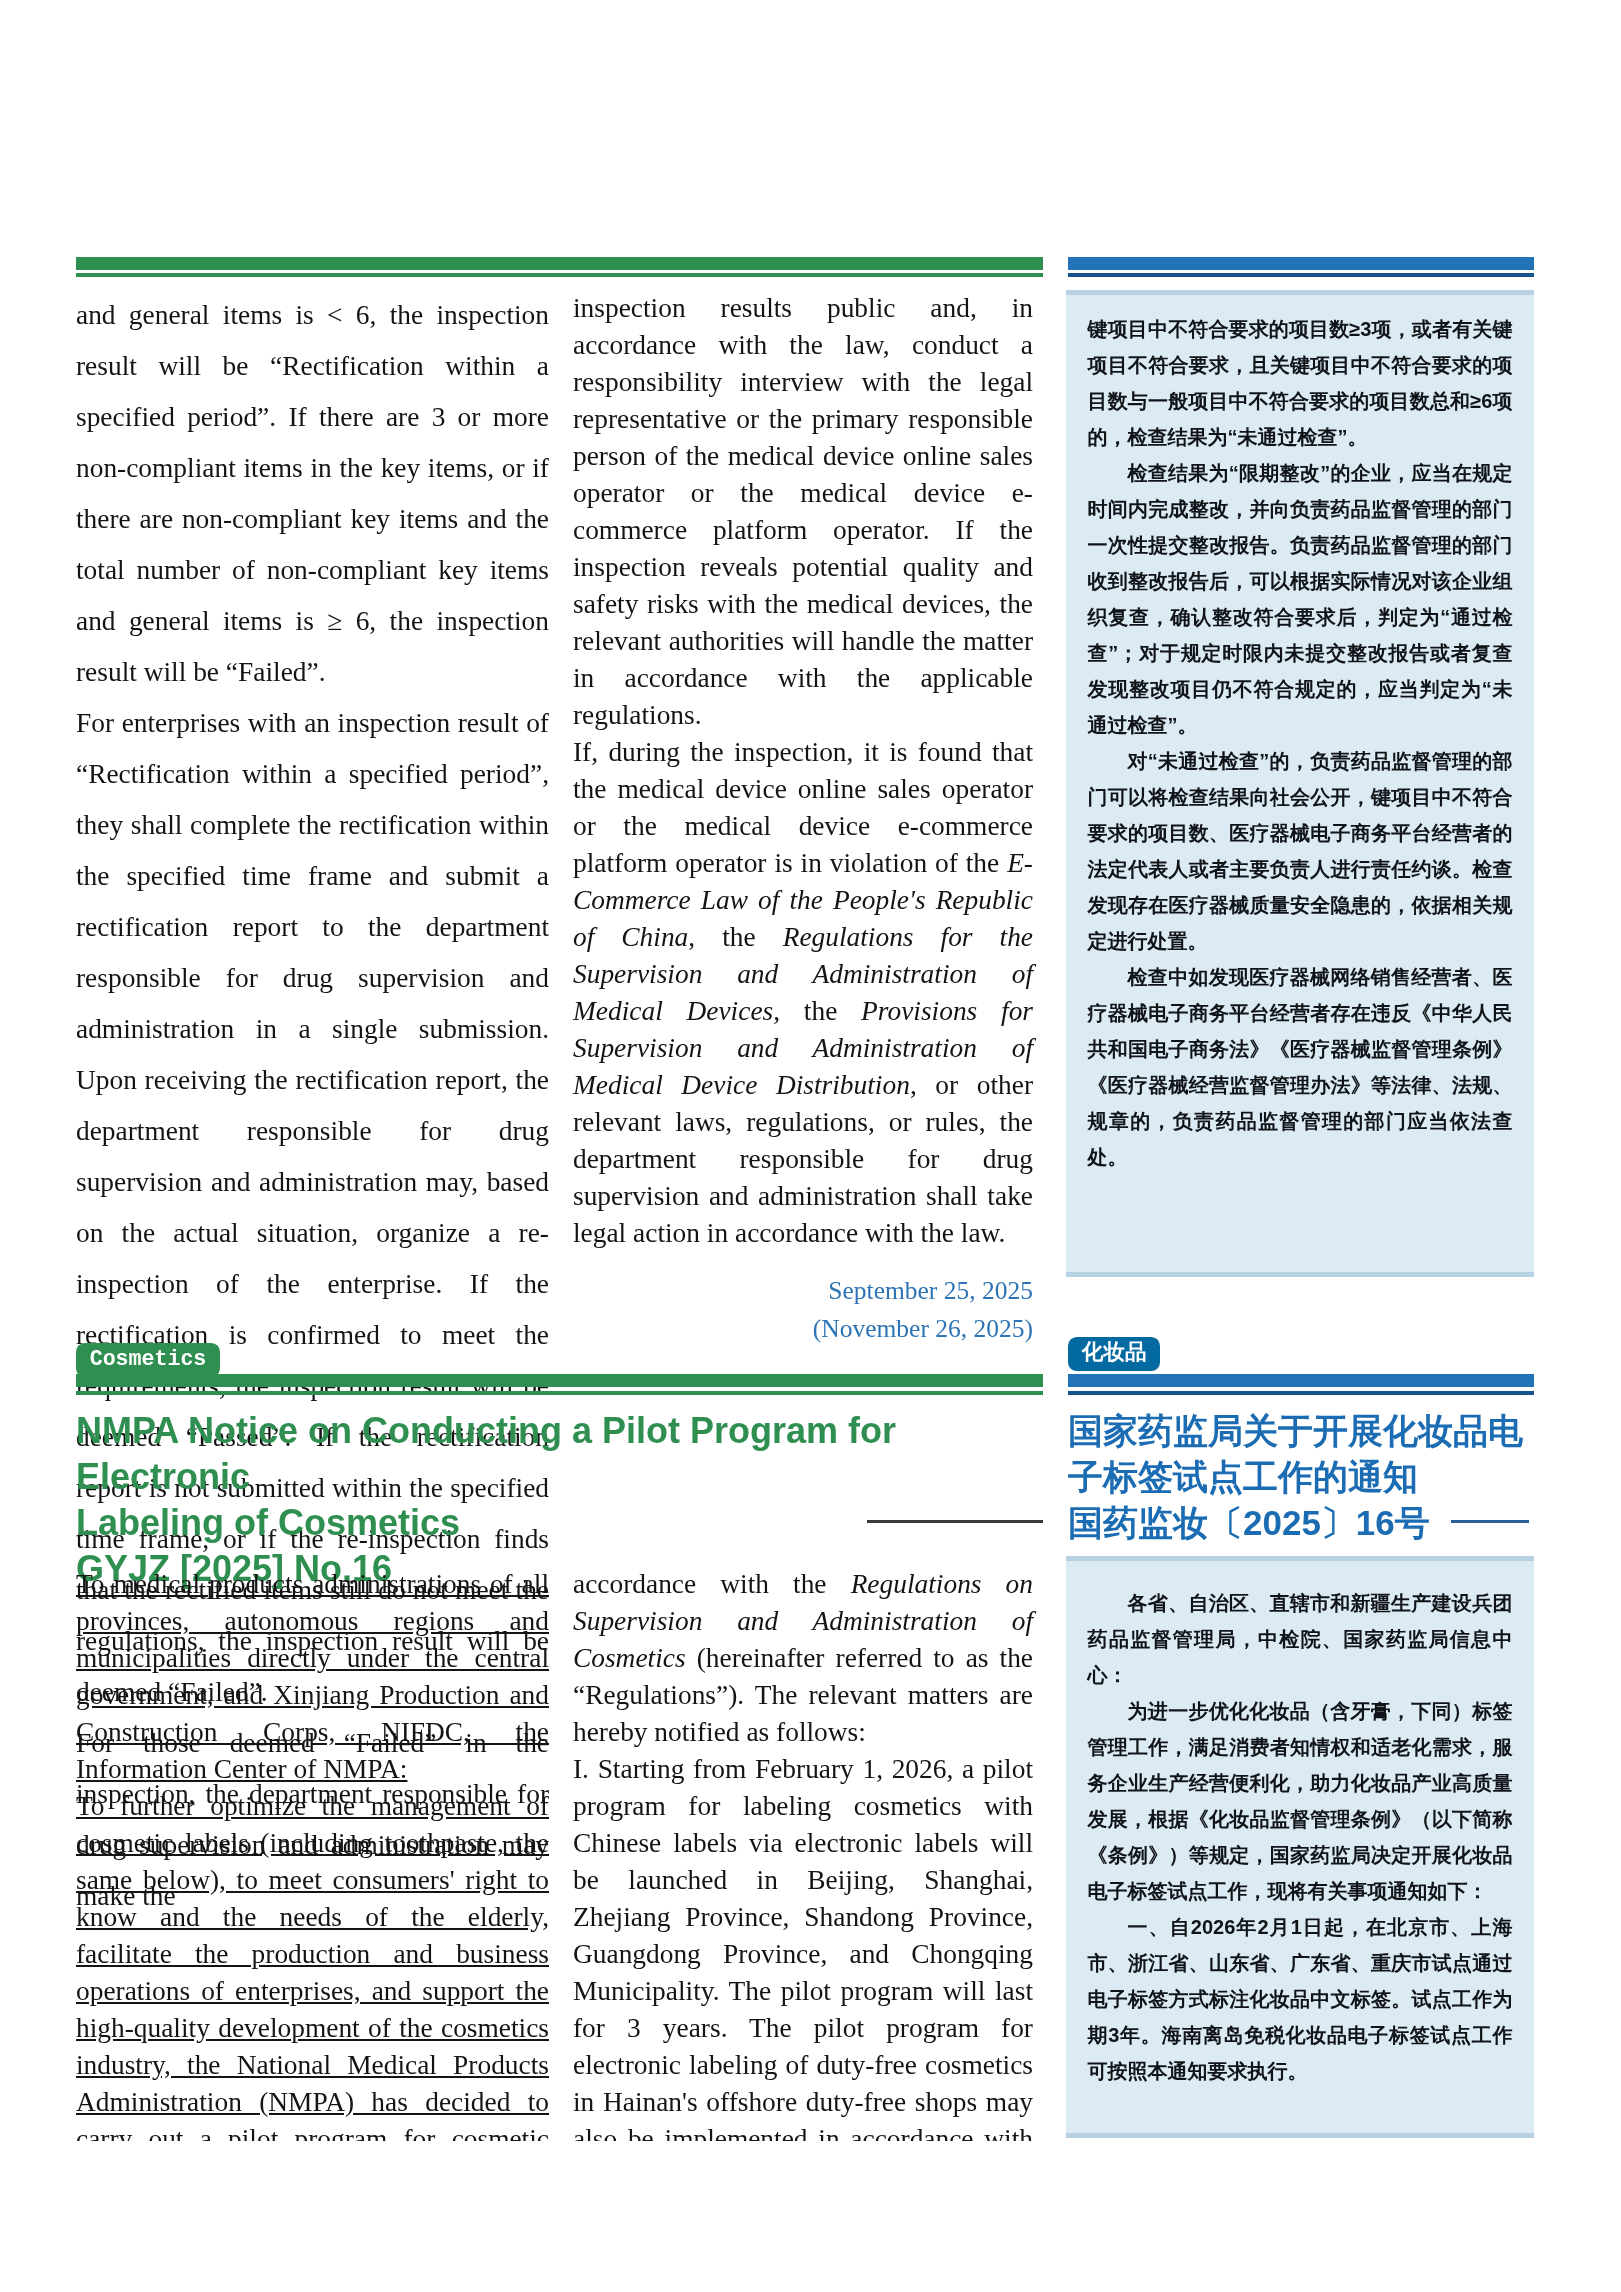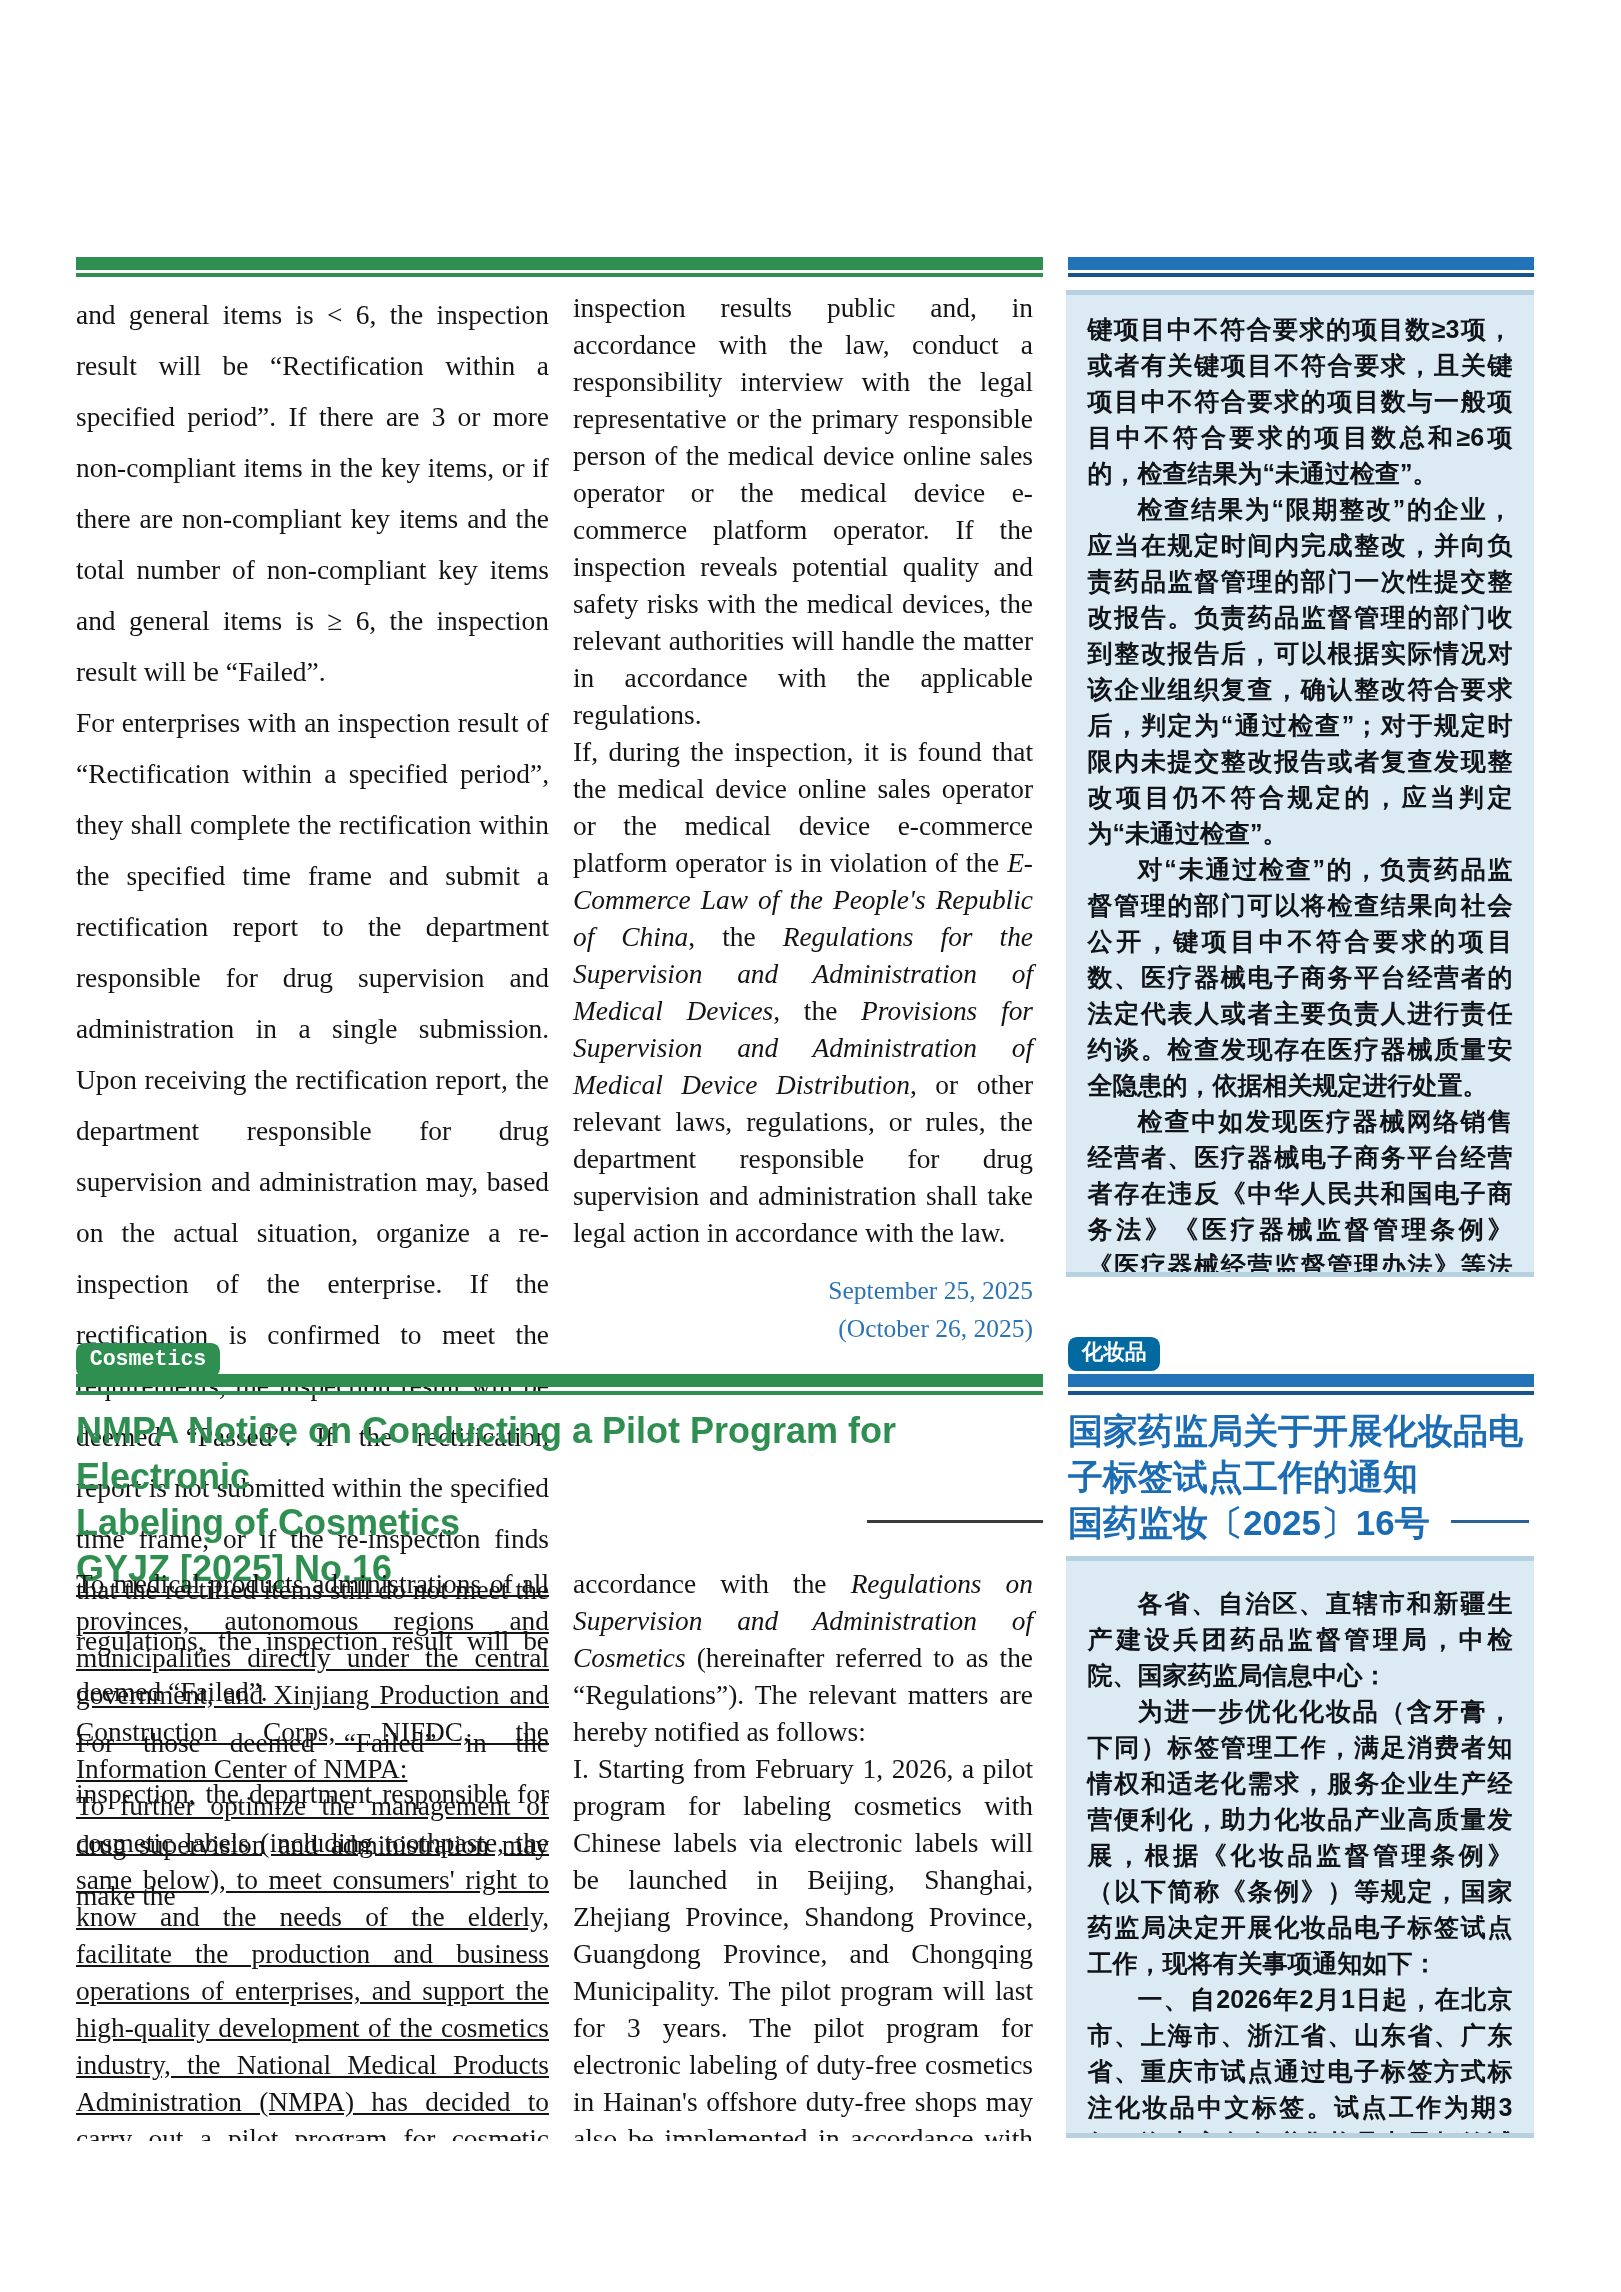--- a/index.html
+++ b/index.html
@@ -25,21 +25,21 @@
   .ecol i{font-style:italic;}
 
   .attribution{margin-top:19.6px;text-align:right;color:#2d74b5;font-size:25.5px;line-height:38px;}
   .attribution div{white-space:nowrap;}
 
   
   .panel{position:absolute;left:1066px;width:468px;background:#dceaf3;
          border-top:5.9px solid #b6d2e2;border-bottom:5.9px solid #b6d2e2;
          box-sizing:border-box;padding:15.7px 21.6px 0 21.6px;overflow:hidden;
          font-family:"Liberation Sans", sans-serif;font-weight:bold;
-         font-size:25px;line-height:36px;color:#101418;text-align:justify;}
+         font-size:20px;line-height:36px;color:#101418;text-align:justify;}
   .panel p{margin:0;padding:0;}
   .panel p.indent{text-indent:2em;}
   .panel-top{top:290px;height:987px;}
   .panel-bottom{top:1556px;height:582px;padding-top:23.5px;}
 
   
   .badge{position:absolute;font-family:Liberation Mono, monospace;font-weight:bold;
          color:#ffffff;font-size:21.6px;line-height:21.6px;padding:5.9px 13.7px 6.9px 13.7px;border-radius:8.8px;}
   .badge.green-bg{background:#2f8f51;left:76px;top:1343px;}
   .badge.blue-bg{background:#0369a1;left:1068px;top:1337px;}
@@ -73,21 +73,21 @@
       <p><span>For those deemed “Failed” in the inspection, the department responsible for drug supervision and administration may make the</span></p>
     </section>
 
   <section class="ecol col-tm">
     <div>
         <p><span>inspection results public and, in accordance with the law, conduct a responsibility interview with the legal representative or the primary responsible person of the medical device online sales operator or the medical device e-commerce platform operator. If the inspection reveals potential quality and safety risks with the medical devices, the relevant authorities will handle the matter in accordance with the applicable regulations.</span></p>
         <p><span>If, during the inspection, it is found that the medical device online sales operator or the medical device e-commerce platform operator is in violation of the </span><i>E-Commerce Law of the People's Republic of China</i><span>, the </span><i>Regulations for the Supervision and Administration of Medical Devices</i><span>, the </span><i>Provisions for Supervision and Administration of Medical Device Distribution</i><span>, or other relevant laws, regulations, or rules, the department responsible for drug supervision and administration shall take legal action in accordance with the law.</span></p>
       </div>
     <div class="attribution">
       <div>September 25, 2025</div>
-      <div>(October 26, 2025)</div>
+      <div>(November 26, 2025)</div>
     </div>
   </section>
 
   <aside class="panel panel-top">
     <div>
         <p><span>键项目中不符合要求的项目数≥3项，或者有关键项目不符合要求，且关键项目中不符合要求的项目数与一般项目中不符合要求的项目数总和≥6项的，检查结果为“未通过检查”。</span></p>
         <p class="indent"><span>检查结果为“限期整改”的企业，应当在规定时间内完成整改，并向负责药品监督管理的部门一次性提交整改报告。负责药品监督管理的部门收到整改报告后，可以根据实际情况对该企业组织复查，确认整改符合要求后，判定为“通过检查”；对于规定时限内未提交整改报告或者复查发现整改项目仍不符合规定的，应当判定为“未通过检查”。</span></p>
         <p class="indent"><span>对“未通过检查”的，负责药品监督管理的部门可以将检查结果向社会公开，键项目中不符合要求的项目数、医疗器械电子商务平台经营者的法定代表人或者主要负责人进行责任约谈。检查发现存在医疗器械质量安全隐患的，依据相关规定进行处置。</span></p>
         <p class="indent"><span>检查中如发现医疗器械网络销售经营者、医疗器械电子商务平台经营者存在违反《中华人民共和国电子商务法》《医疗器械监督管理条例》《医疗器械经营监督管理办法》等法律、法规、规章的，负责药品监督管理的部门应当依法查处。</span></p>
       </div>

